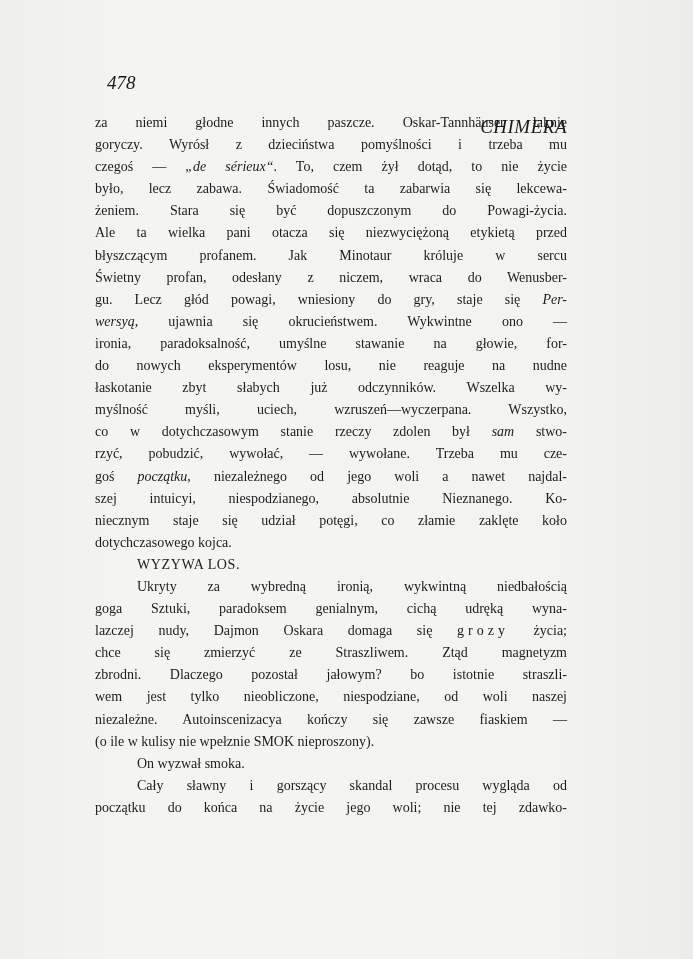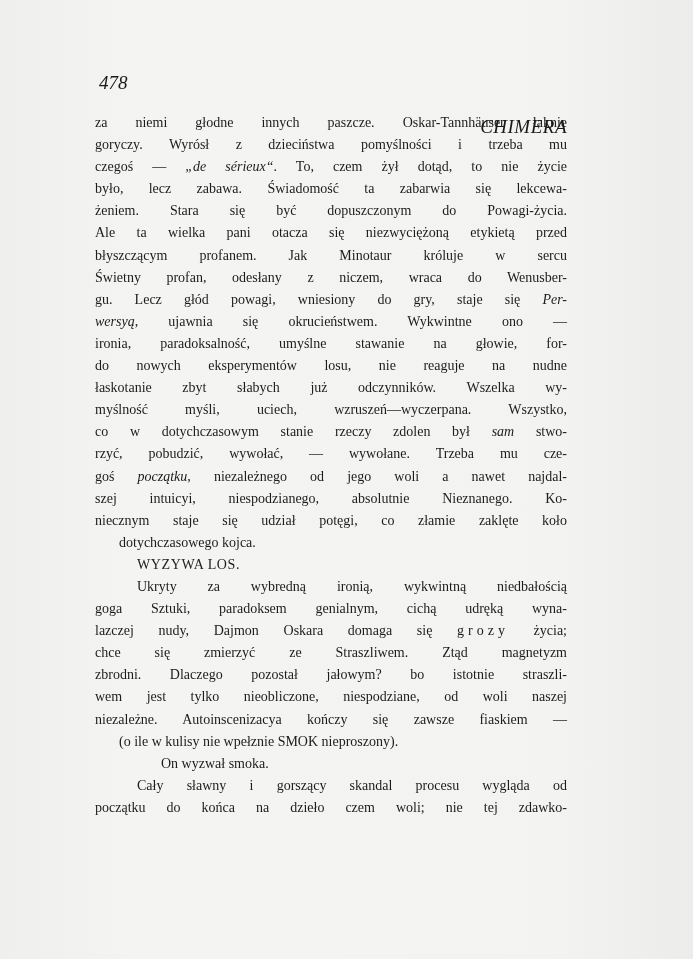--- a/index.html
+++ b/index.html
@@ -25,21 +25,21 @@
       top: 72px;
       left: 95px;
       width: 472px;
       height: 26px;
       font-family: "Liberation Serif", "DejaVu Serif", serif;
       font-style: italic;
       color: #1a1a1a;
     }
     .page-number {
       position: absolute;
-      left: 4px;
+      left: 12px;
       top: 0;
       font-size: 19px;
     }
     .running-title {
       position: absolute;
       right: 0;
       top: 0;
       font-size: 19px;
       letter-spacing: 0.5px;
       margin-top: 44px;
@@ -56,21 +56,20 @@
     }
     .line {
       display: block;
       white-space: nowrap;
       text-align: justify;
       text-align-last: justify;
       height: 22.1px;
     }
     .line.last {
       text-align-last: left;
-      margin-left: 24px;
     }
     .line.indent {
       padding-left: 42px;
     }
     .line.heading {
       padding-left: 42px;
       letter-spacing: 0.6px;
       text-align-last: left;
     }
     .it { font-style: italic; }
@@ -109,15 +108,15 @@
       <span class="line indent"><span>Ukryty za wybredną ironią, wykwintną niedbałością</span></span>
       <span class="line"><span>goga Sztuki, paradoksem genialnym, cichą udręką wyna-</span></span>
       <span class="line"><span>lazczej nudy, Dajmon Oskara domaga się </span><span class="spaced">grozy</span><span> życia;</span></span>
       <span class="line"><span>chce się zmierzyć ze Straszliwem. Ztąd magnetyzm</span></span>
       <span class="line"><span>zbrodni. Dlaczego pozostał jałowym? bo istotnie straszli-</span></span>
       <span class="line"><span>wem jest tylko nieobliczone, niespodziane, od woli naszej</span></span>
       <span class="line"><span>niezależne. Autoinscenizacya kończy się zawsze fiaskiem —</span></span>
       <span class="line last"><span>(o ile w kulisy nie wpełznie SMOK nieproszony).</span></span>
       <span class="line indent last"><span>On wyzwał smoka.</span></span>
       <span class="line indent"><span>Cały sławny i gorszący skandal procesu wygląda od</span></span>
-      <span class="line"><span>początku do końca na dzieło czem woli; nie tej zdawko-</span></span>
+      <span class="line"><span>początku do końca na życie jego woli; nie tej zdawko-</span></span>
     </div>
 </div>
 
 </body></html>

